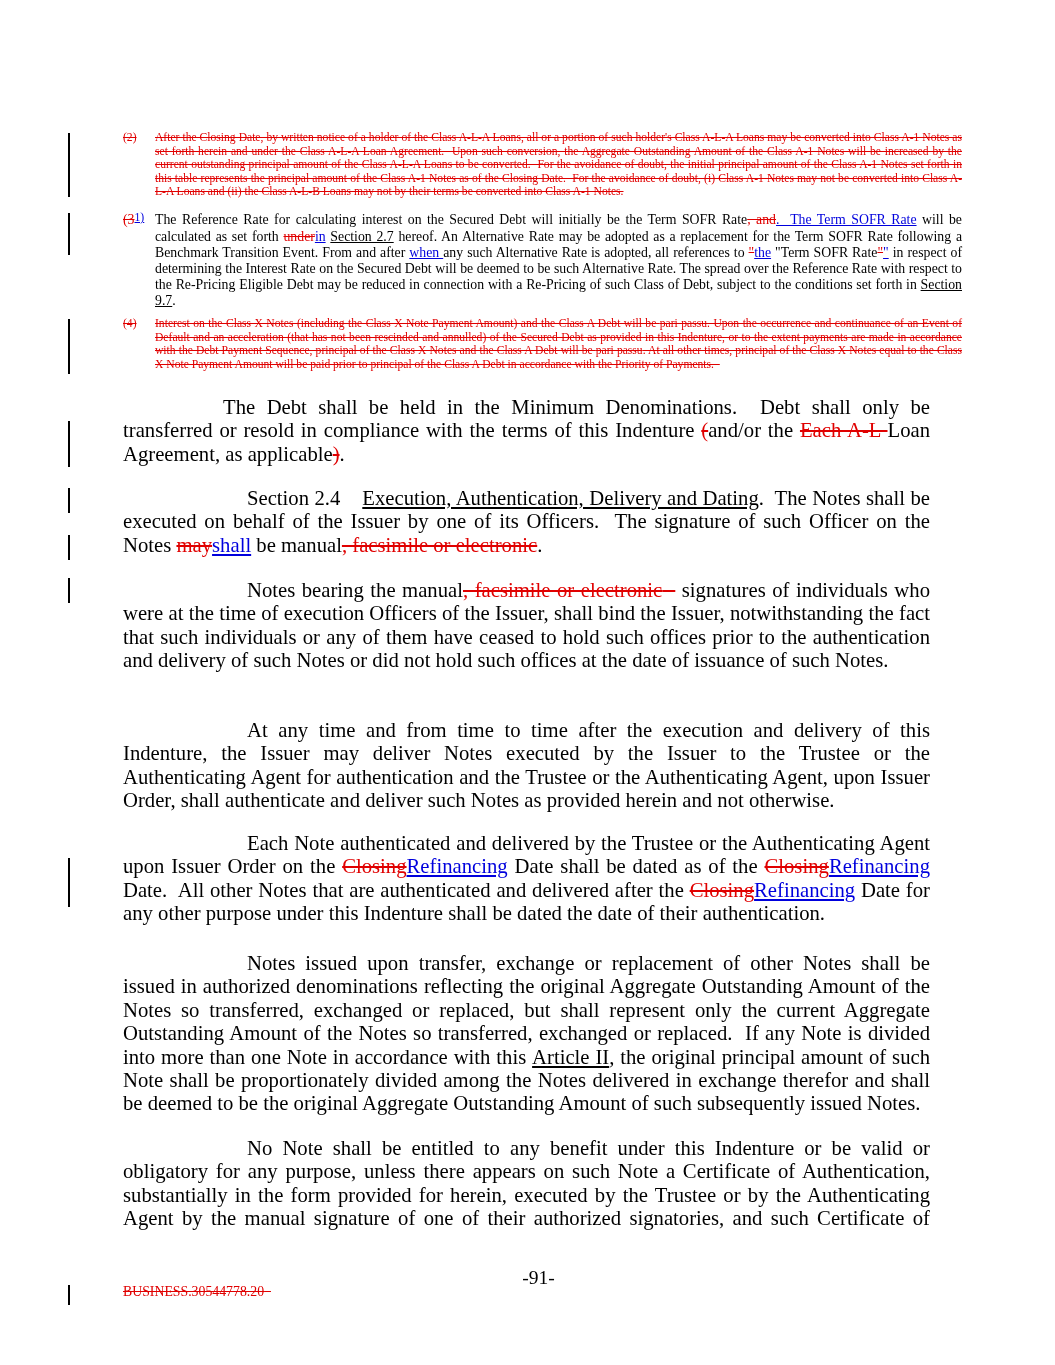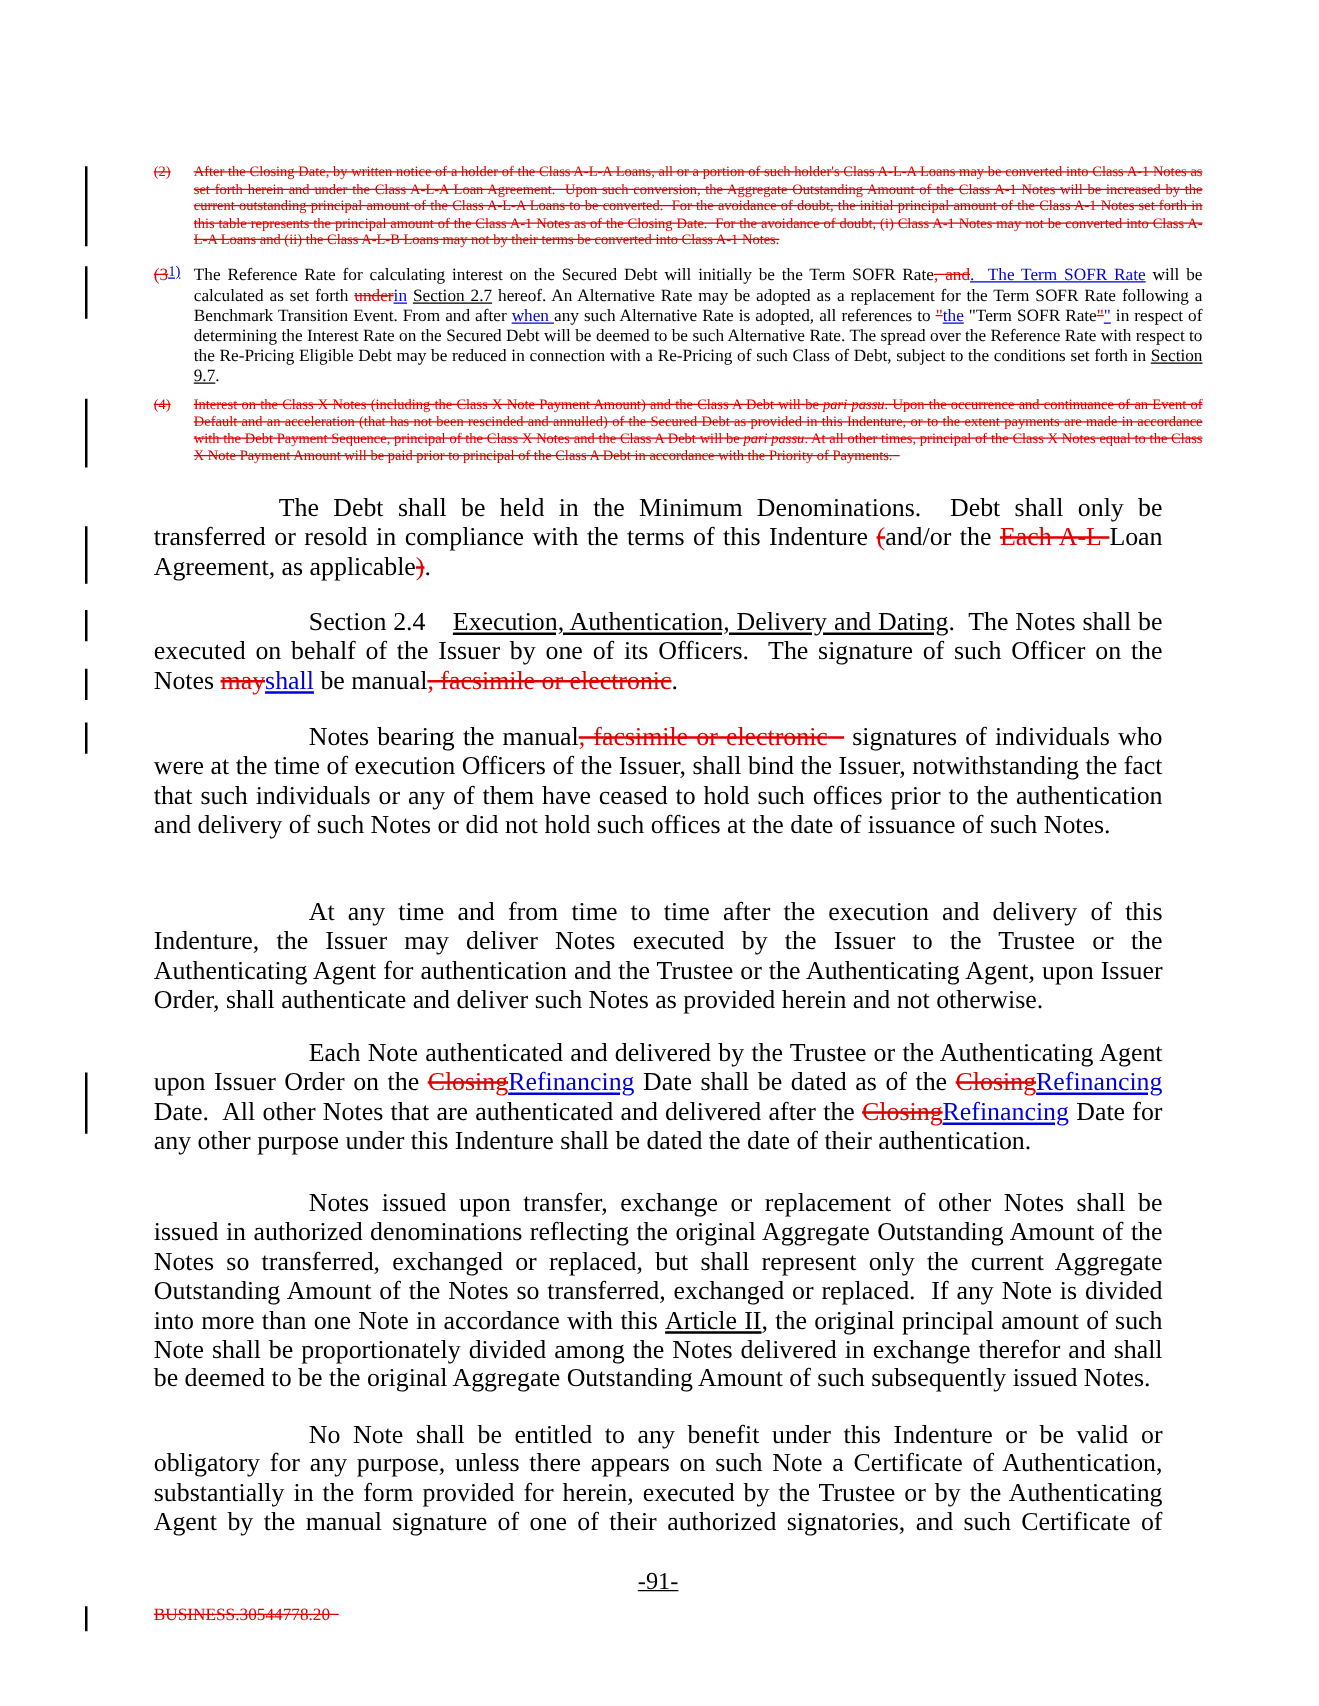--- a/index.html
+++ b/index.html
@@ -25,32 +25,32 @@
   }
   .xs{font-size:11.6px;line-height:13.5px;}
   .sm{font-size:13.8px;line-height:15.9px;}
   .bodytxt{font-size:20.7px;line-height:23.4px;text-indent:124px;}
   .indent-sm{text-indent:100px;}
   .fn{padding-left:32px;text-indent:-32px;}
   .num{display:inline-block;width:32px;text-indent:0;}
   .del{color:var(--red);text-decoration:line-through;}
   .ins{color:var(--blue);text-decoration:underline;}
   .u{text-decoration:underline;font-family:Liberation Serif, serif;}
-  .it{font-style:italic;}
+  .it{}
   .sup{position:relative;top:-3px;font-size:0.85em;}
   .trail::after{content:"\00a0\00a0";}
   .justify-last{text-align-last:justify;font-family:Liberation Serif, serif;}
   .bar{
     position:absolute;
     left:68px;width:2px;
     background:var(--ink);
   }
   .page-num{
     position:absolute;top:1255px;left:123px;width:807px;
-    margin:0;text-align:center;font-size:19.5px;text-decoration:underline;
+    margin:12px;text-align:center;font-size:19.5px;
   }
   .footer-line{
     position:absolute;top:1284px;left:123px;width:807px;
     margin:0;font-size:13.8px;text-align:left;
   }
 </style>
 </head>
 <body>
 
 <div class="page">

